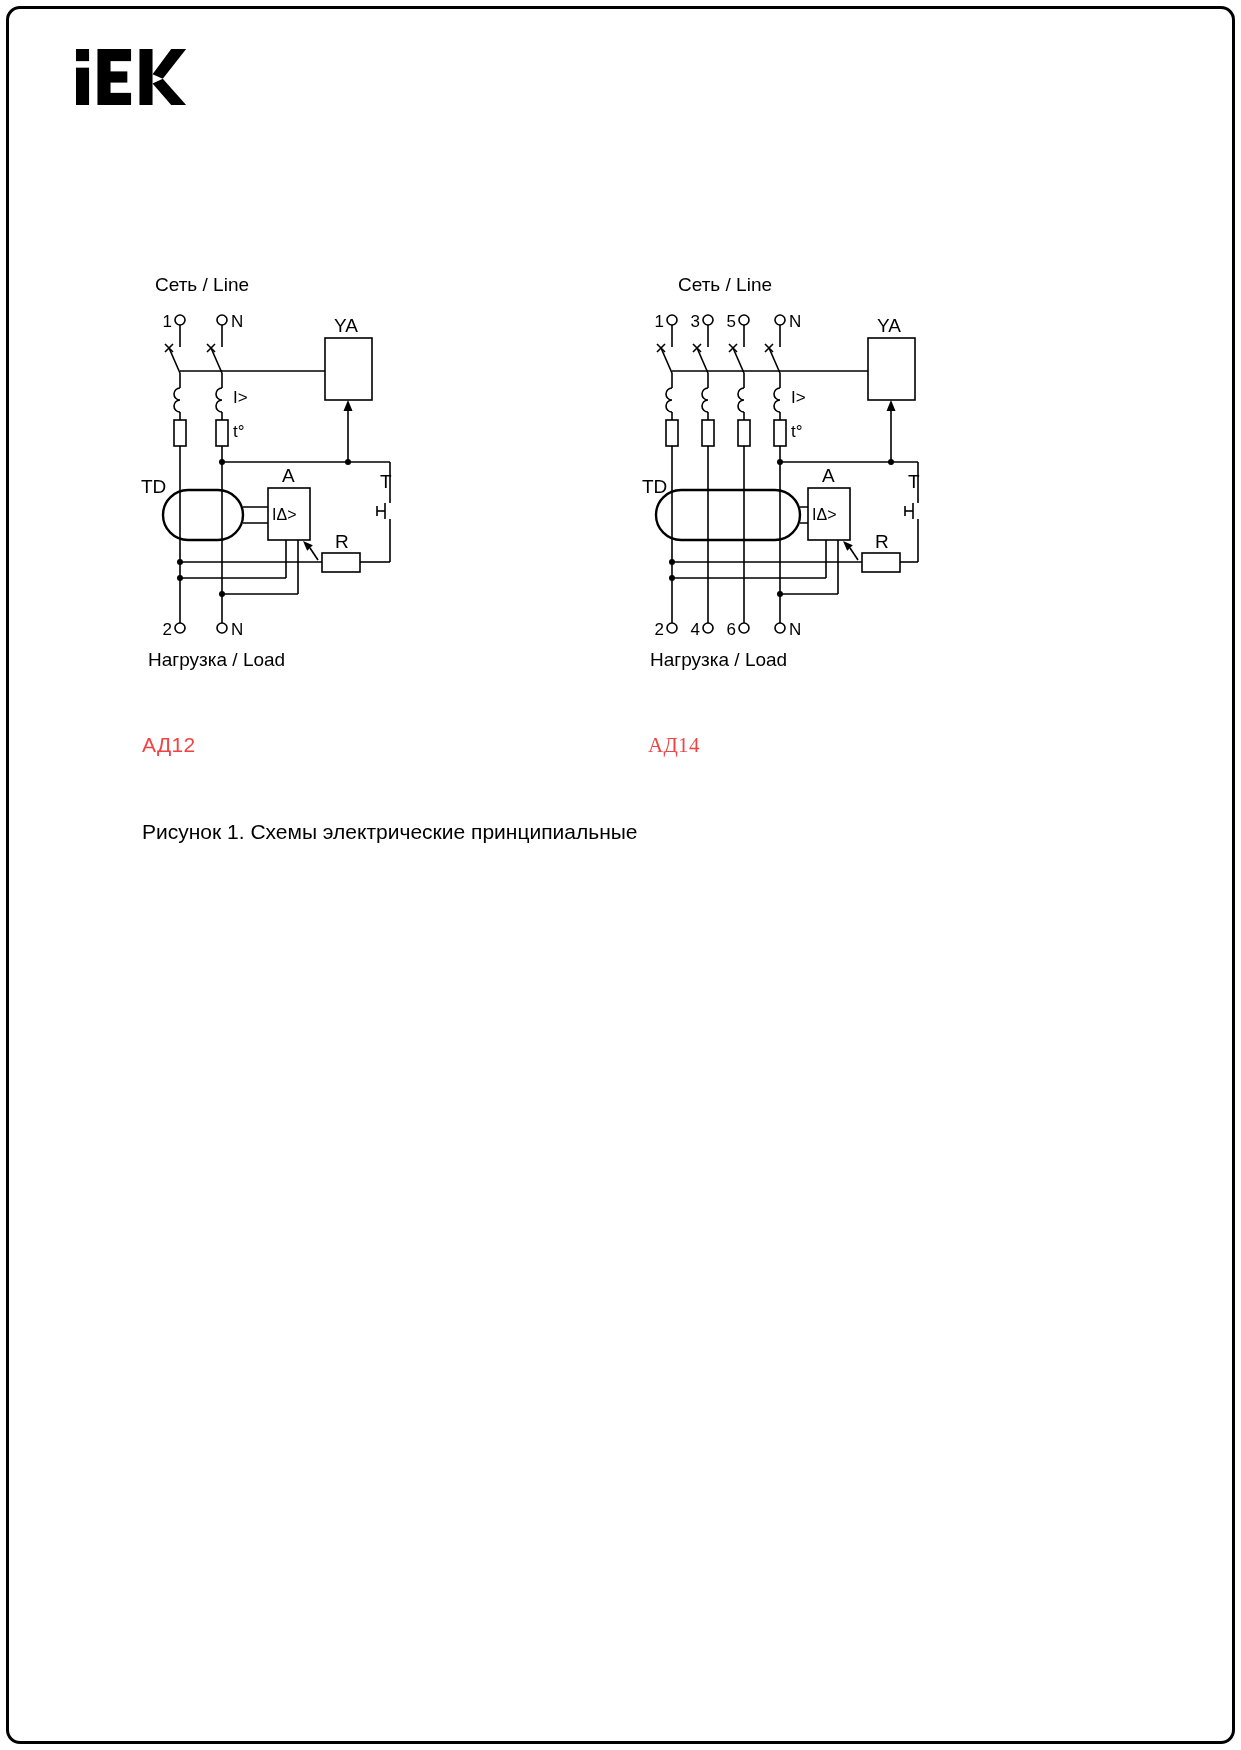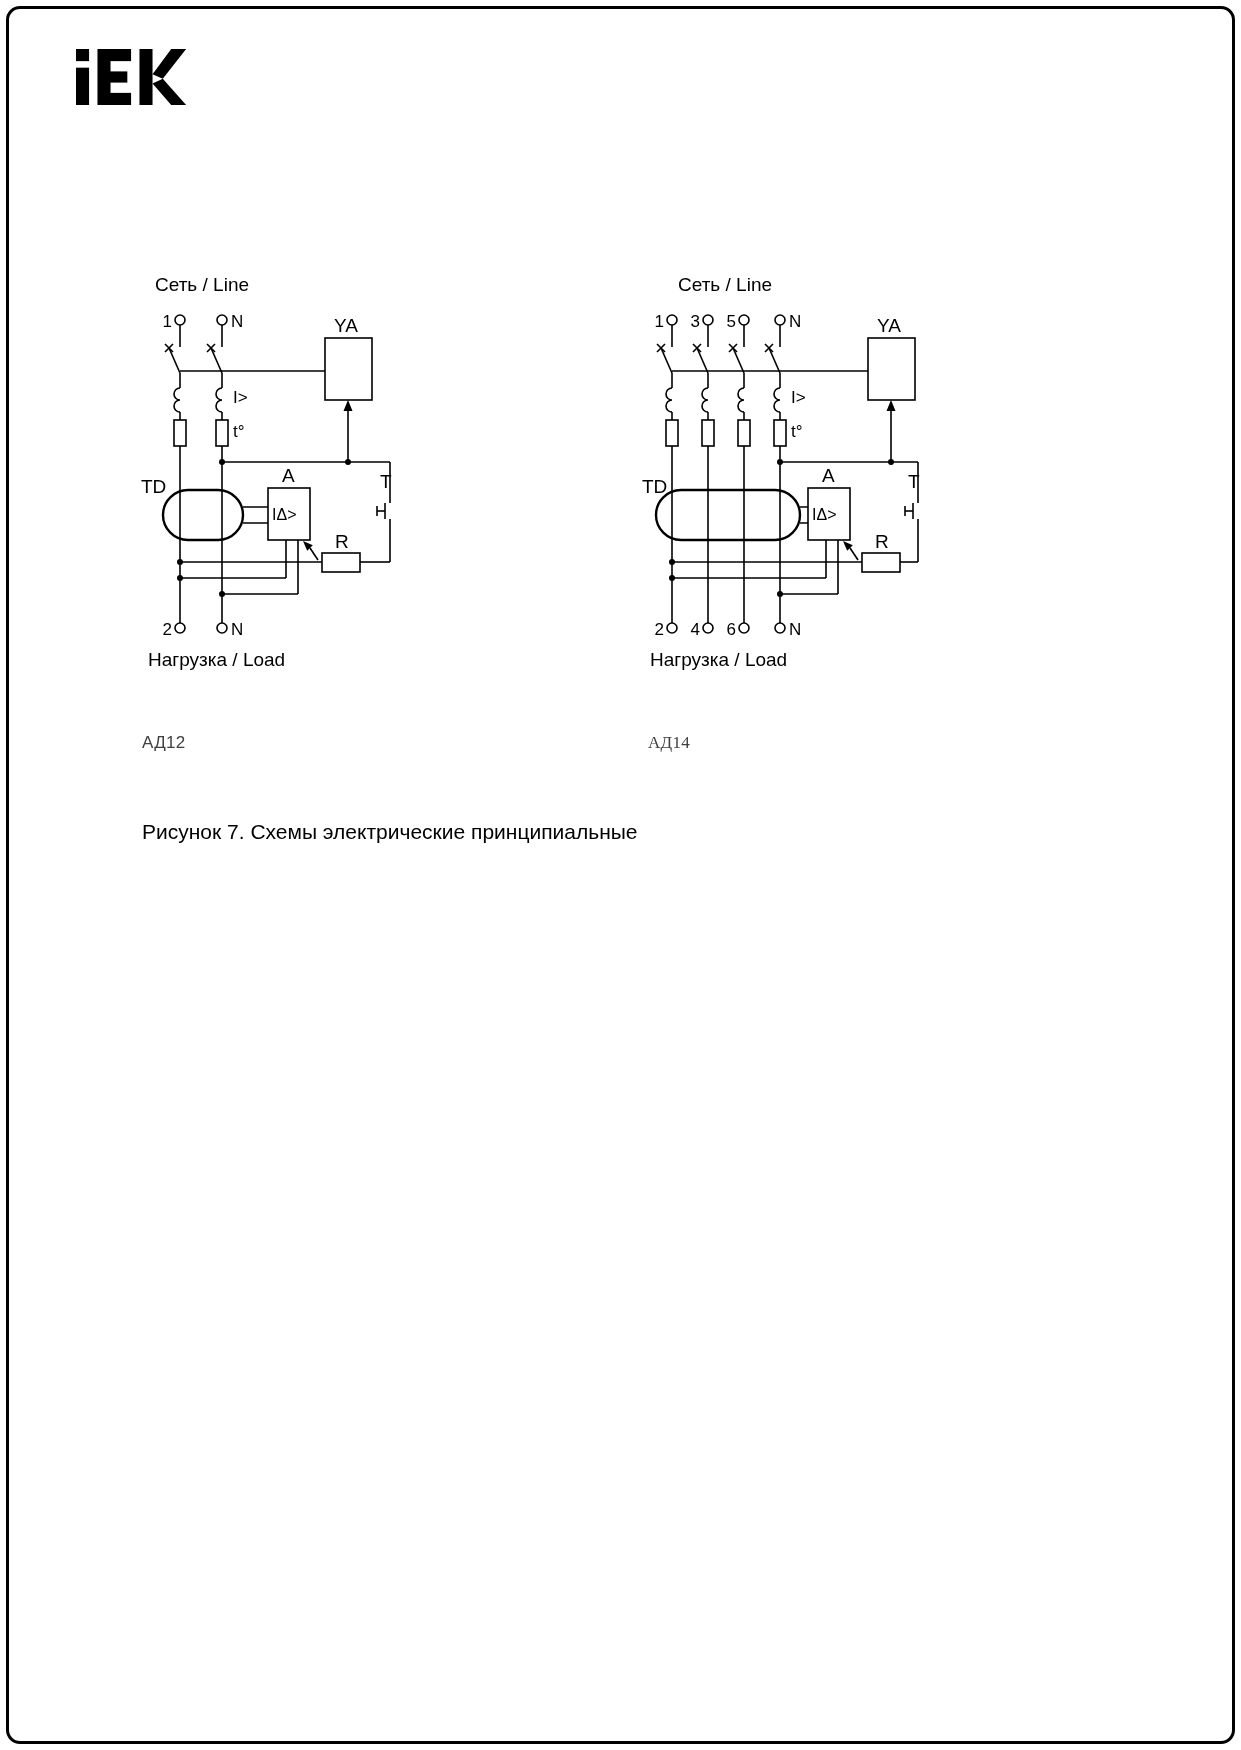--- a/index.html
+++ b/index.html
@@ -11,21 +11,21 @@
   .schem text{font-family:"Liberation Sans",sans-serif;fill:#000;}
   .t19{font-size:19px;}
   .t17{font-size:17px;}
   .t16{font-size:16px;}
   .ln{stroke:#000;stroke-width:1.6;fill:none;}
   .thk{stroke:#000;stroke-width:2.4;fill:none;}
   .wbox{fill:#fff;stroke:#000;stroke-width:1.6;}
   .term{fill:#fff;stroke:#000;stroke-width:1.6;}
   .dot{fill:#000;stroke:none;}
   .arrow{fill:#000;stroke:none;}
-  .dia-name{position:absolute;font-size:17px;color:#404040;letter-spacing:0.3px;text-align:right;}
+  .dia-name{position:absolute;font-size:21px;color:#ef4444;letter-spacing:0.3px;text-align:right;}
   .caption{position:absolute;left:142px;top:820px;font-size:21px;color:#000;}
 </style>
 </head>
 <body>
 
 <div class="page-border"></div>
 
 <svg class="logo-svg" viewBox="0 0 120 60" role="img" aria-label="IEK">
   <rect class="blk" x="0" y="0" width="14" height="13"></rect>
   <rect class="blk" x="0" y="20" width="14" height="40"></rect>
@@ -224,13 +224,13 @@
     <circle class="term" cx="780" cy="628" r="5"></circle>
     <text class="t17" x="789" y="635">N</text>
 
     <text class="t19" x="650" y="666">Нагрузка / Load</text>
   </g>
 </svg>
 
 <div class="dia-name" style="left:142px;top:733px;">АД12</div>
 <div class="dia-name" style="left:648px;top:733px;font-family:Liberation Serif, serif;">АД14</div>
 
-<div class="caption">Рисунок 7. Схемы электрические принципиальные</div>
+<div class="caption">Рисунок 1. Схемы электрические принципиальные</div>
 
 </body></html>

